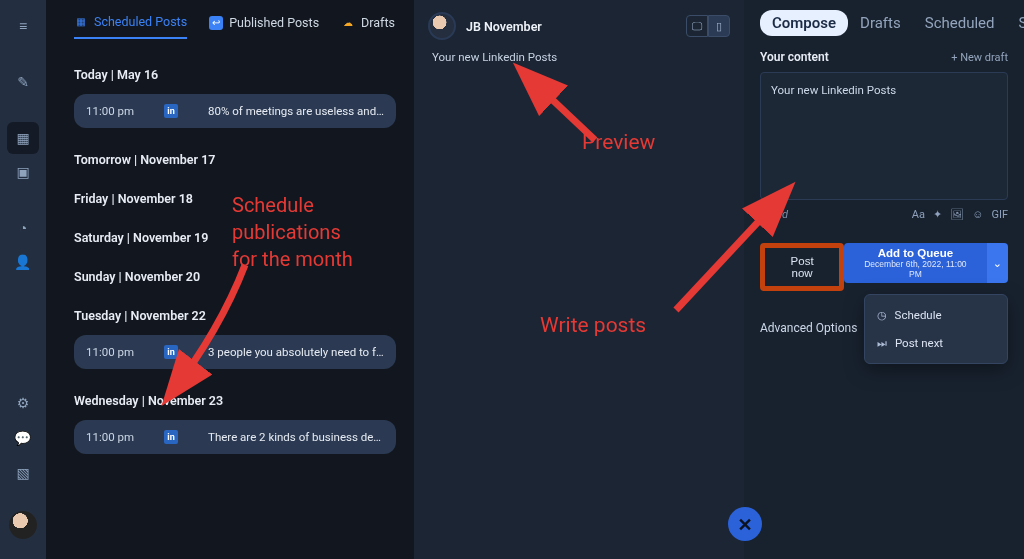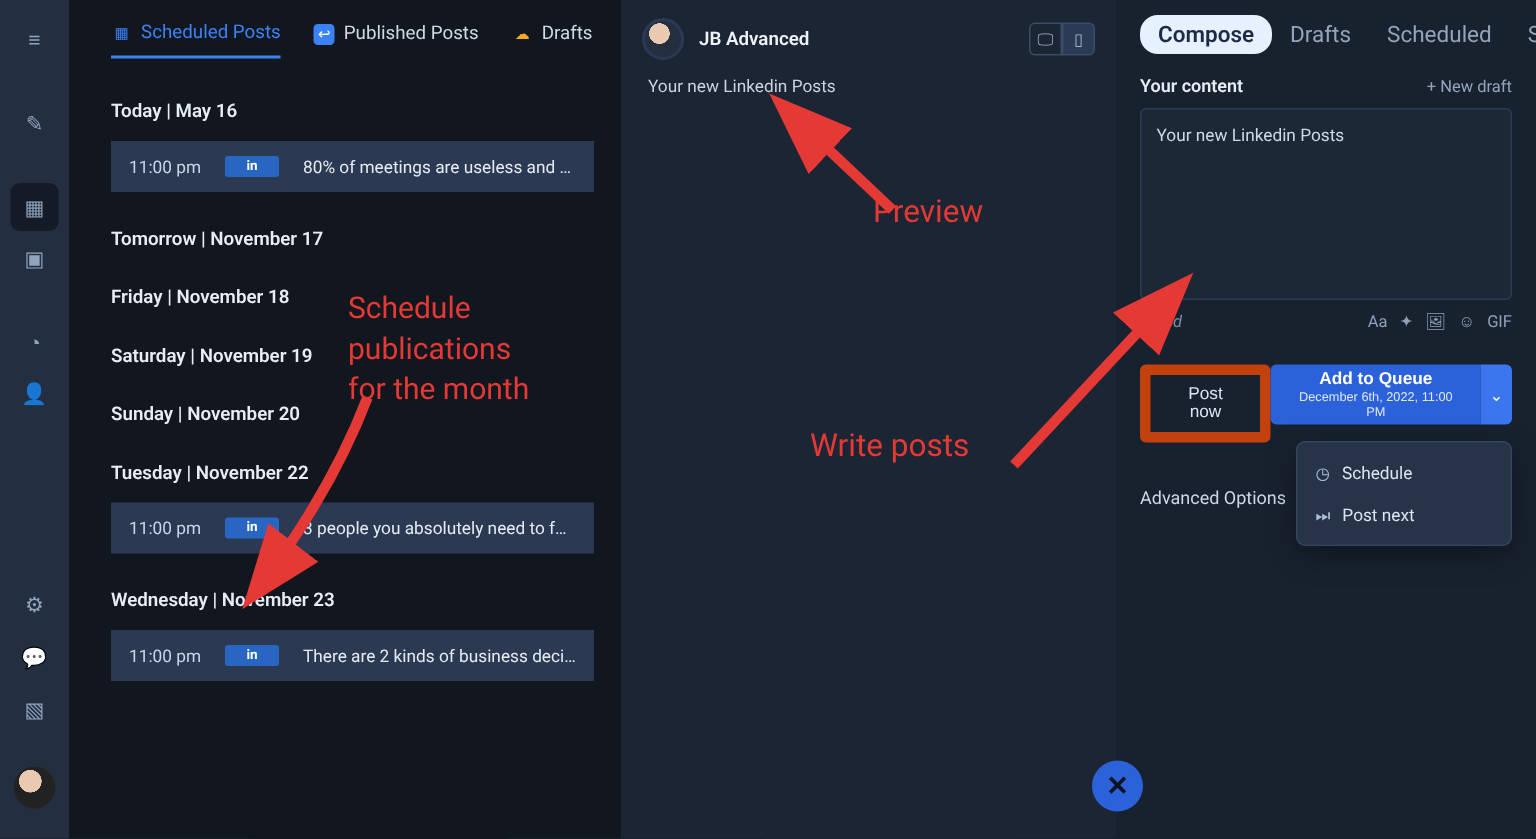--- a/index.html
+++ b/index.html
@@ -37,26 +37,26 @@
   .tabs { display: flex; gap: 22px; font-size: 12.5px; color: #cfd8e3; }
   .tab { padding-bottom: 8px; display: flex; align-items: center; gap: 6px; cursor: pointer; }
   .tab.active { color: #3b82f6; border-bottom: 2px solid #3b82f6; }
   .tab-ico { width: 14px; height: 14px; border-radius: 3px; display:flex; align-items:center; justify-content:center; font-size:10px; }
   .tab-ico.cal { color: #3b82f6; }
   .tab-ico.pub { background: #3b82f6; color: #fff; }
   .tab-ico.dr { color: #f5a623; }
   .day-label { font-size: 12.5px; color: #e8edf5; font-weight: 600; margin-top: 24px; }
   .day-label.first { margin-top: 28px; }
   .post-row {
-    margin-top: 12px; background: #2b3a52; border-radius: 0;
-    padding: 10px 12px; display: flex; align-items: center; gap: 16px;
+    margin-top: 12px; background: #2b3a52; border-radius: 12px;
+    padding: 10px 12px; display: flex; align-items: center; gap: 30px;
     font-size: 11.5px; color: #e6ebf3; white-space: nowrap; overflow:hidden;
   }
   .post-time { color: #cbd6e6; }
-  .li-badge { width: 36px; height: 14px; background:#2966c2; border-radius:2px; color:#fff; font-size:9px; display:flex; align-items:center; justify-content:center; font-weight:700; }
+  .li-badge { width: 14px; height: 14px; background:#2966c2; border-radius:2px; color:#fff; font-size:9px; display:flex; align-items:center; justify-content:center; font-weight:700; }
   .post-title { flex:1; overflow: hidden; text-overflow: ellipsis; }
 
   .preview-pane {
     position: absolute; left: 414px; top: 0; width: 330px; height: 100%;
     background: #1b2533; padding: 12px 14px;
   }
   .prev-head { display:flex; align-items:center; gap:10px; }
   .prev-avatar { width:28px; height:28px; border-radius:50%;
     background: radial-gradient(circle at 40% 35%, #e9c9b0 0 32%, #242e3e 33%);
     border: 2px solid #2a3a56;
@@ -81,21 +81,21 @@
   .editor {
     margin-top: 8px; width: 100%; height: 128px;
     border: 1px solid #2b3b55; border-radius: 4px;
     background: #1c2836; padding: 10px; font-size: 11.5px; color:#cdd8e8;
   }
   .status-row { display:flex; justify-content:space-between; margin-top:8px; font-size:11px; color:#7d8ea7; font-style:italic; }
   .tools { font-style:normal; display:flex; gap:8px; color:#8ea0bb;justify-content:flex-end; }
   .tool { cursor:pointer; font-size:11px;}
   .action-row { display:flex; justify-content:space-between; margin-top:22px; align-items:flex-start; }
   .post-now {
-    border:7px solid #c2410c; background:transparent; color:#dbe4f2;
+    border:5px solid #c2410c; background:transparent; color:#dbe4f2;
     padding: 7px 14px; border-radius:4px; font-size:11.5px; cursor:pointer;
   }
   .queue-wrap { display:flex; }
   .queue-btn {
     background:#2b62d9; color:#fff; border:none; padding:4px 14px 4px;
     border-radius:4px 0 0 4px; cursor:pointer; text-align:center;
   }
   .queue-main{ font-size:11.5px; font-weight:600;}
   .queue-sub{ font-size:8.5px; opacity:.85; }
   .queue-caret{ width:22px; background:#3b76ef; border:none; color:#fff; border-radius:0 4px 4px 0; cursor:pointer; font-size:11px;}
@@ -105,21 +105,21 @@
     background:#273347; border:1px solid #334561; border-radius:6px; padding:6px 0;
     box-shadow:0 6px 20px rgba(0,0,0,.4);
   }
   .dd-item { padding:7px 12px; font-size:11.5px; color:#dbe4f2; display:flex; gap:8px; align-items:center; cursor:pointer; }
   .dd-ico{ font-size:11px; color:#aebdd6;}
 
   
   .annot { position:absolute; color:#e53935; font-weight:400; pointer-events:none; }
   .annot.schedule { left:232px; top:192px; font-size:20px; line-height:1.35; }
   .annot.preview { left:582px; top:130px; font-size:21px; }
-  .annot.write { left:540px; top:286px; font-size:21px; }
+  .annot.write { left:540px; top:313px; font-size:21px; }
   svg.arrow { position:absolute; pointer-events:none; }
   .close-fab{
     position:absolute; left:728px; bottom:18px;
     width:34px; height:34px; border-radius:50%; background:#2b62d9;
     display:flex; align-items:center; justify-content:center; color:#0b1220; font-size:18px; font-weight:900; cursor:pointer;
   }
 </style>
 </head>
 <body>
 
@@ -177,21 +177,21 @@
         <span class="post-time">11:00 pm</span>
         <span class="li-badge">in</span>
         <span class="post-title">There are 2 kinds of business decisions: 1) Re</span>
       </div>
     </div>
 </div>
 
 <div class="preview-pane">
   <div class="prev-head">
     <div class="prev-avatar"></div>
-    <div class="prev-name">JB Advanced</div>
+    <div class="prev-name">JB November</div>
     <div class="prev-devs">
       <div class="dev-btn">🖵</div>
       <div class="dev-btn">▯</div>
     </div>
   </div>
   <div class="prev-body">Your new Linkedin Posts</div>
 </div>
 
 <div class="compose-pane">
   <div class="compose-tabs">

